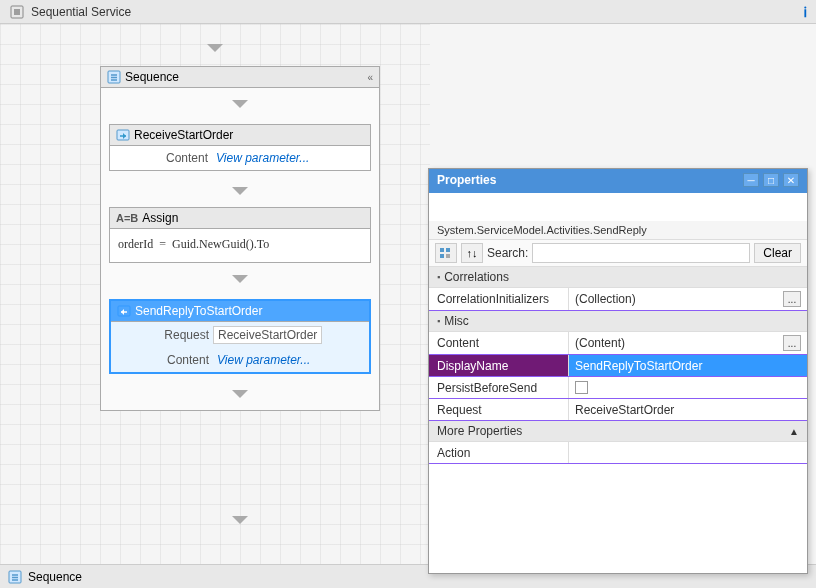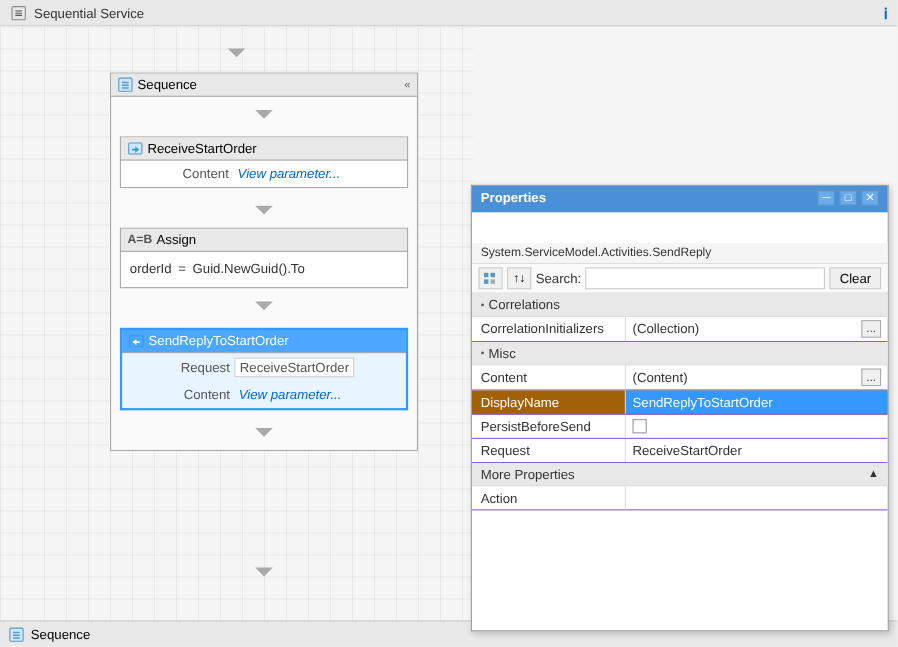--- a/index.html
+++ b/index.html
@@ -176,20 +176,21 @@
       align-items: center;
       gap: 4px;
       margin: -6px -8px 4px -8px;
     }
     .assign-row {
       display: flex;
       align-items: center;
       gap: 6px;
       padding: 4px 0;
       font-size: 12px;
+      font-family: Liberation Serif, serif;
     }
     .assign-var { color: #333; }
     .assign-eq { color: #555; }
     .assign-expr { color: #333; }
 
     
     .status-bar {
       position: absolute;
       bottom: 0;
       left: 0;
@@ -316,21 +317,21 @@
       font-size: 9px;
       color: #555;
     }
 
     .props-row {
       display: flex;
       border-bottom: 1px solid #8b5cf6;
       min-height: 22px;
     }
     .props-row.selected {
-      background: #a16207;
+      background: #701a75;
     }
     .props-row-name {
       width: 140px;
       min-width: 140px;
       padding: 3px 8px;
       border-right: 1px solid #ddd;
       font-size: 12px;
       color: #333;
       display: flex;
       align-items: center;

